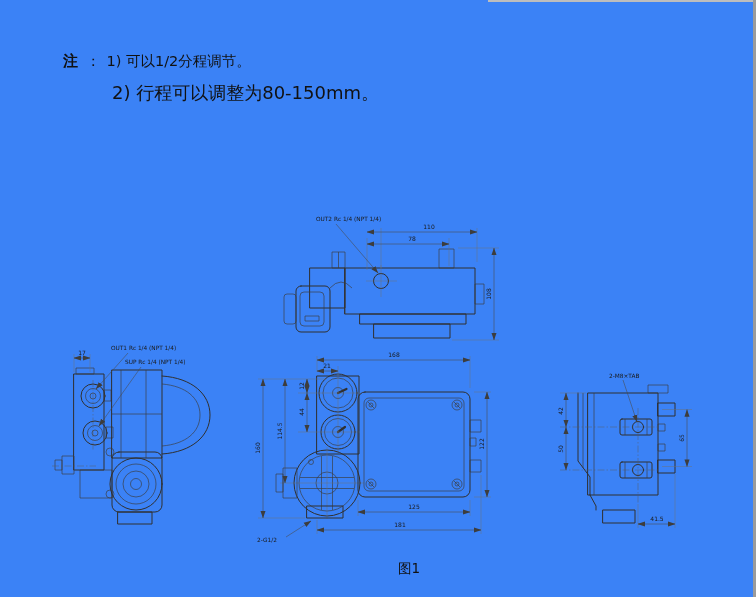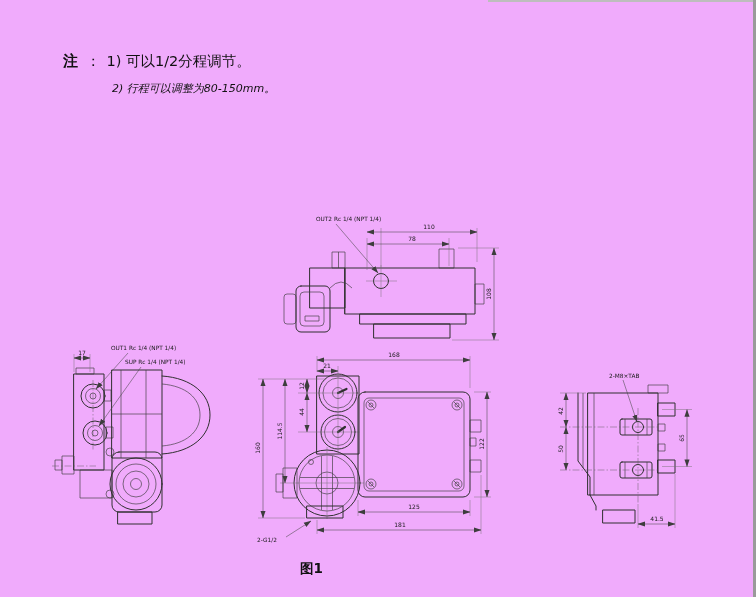--- a/index.html
+++ b/index.html
@@ -1,32 +1,32 @@
 <!DOCTYPE html>
 <html><head>
 <meta charset="utf-8">
 <style>
   html,body{margin:0;padding:0;}
   body{background:#e8e8e8;}
   .page{
     position:relative;
     width:756px;height:597px;
-    background:#f0abfc;
+    background:#3b82f6;
     overflow:hidden;
     font-family:"DejaVu Sans","Liberation Sans",sans-serif;
     color:#111;
   }
   .scan-edge-right{position:absolute;top:0;right:0;width:3px;height:100%;background:#9a9a9a;}
   .scan-edge-top{position:absolute;top:0;left:488px;right:3px;height:2px;background:#bdbdbd;}
   .note-line1{position:absolute;left:63px;top:52px;font-size:14.5px;white-space:nowrap;}
   .note-line1 .note-label{font-weight:bold;font-size:15px;}
   .note-line1 .note-colon{padding:0 6px 0 8px;}
-  .note-line2{position:absolute;left:112px;top:81px;font-size:11px;white-space:nowrap;font-style:italic;}
+  .note-line2{position:absolute;left:112px;top:81px;font-size:18px;white-space:nowrap;}
   .heading{position:absolute;left:63px;top:130px;font-size:15.5px;font-weight:bold;white-space:nowrap;}
-  .caption{position:absolute;left:300px;top:560px;width:120px;text-align:left;font-size:13.5px;font-weight:bold;}
+  .caption{position:absolute;left:300px;top:560px;width:120px;text-align:right;font-size:13.5px;}
   svg.fig{position:absolute;left:0;top:0;width:756px;height:597px;}
   
   .b{fill:none;stroke:#303030;stroke-width:1;stroke-linejoin:round;stroke-linecap:round;}
   .b2{fill:none;stroke:#3a3a3a;stroke-width:0.65;stroke-linejoin:round;}
   .d{fill:none;stroke:#4a4a4a;stroke-width:0.55;}
   .e{fill:none;stroke:#6f6f6f;stroke-width:0.45;}
   .c{fill:none;stroke:#5a5a5a;stroke-width:0.45;stroke-dasharray:7 2 1.5 2;}
   text.t{font-family:"DejaVu Sans",sans-serif;font-size:6px;fill:#1a1a1a;text-anchor:middle;}
   text.tl{font-family:"DejaVu Sans",sans-serif;font-size:5.8px;fill:#1a1a1a;text-anchor:start;}
 </style>

